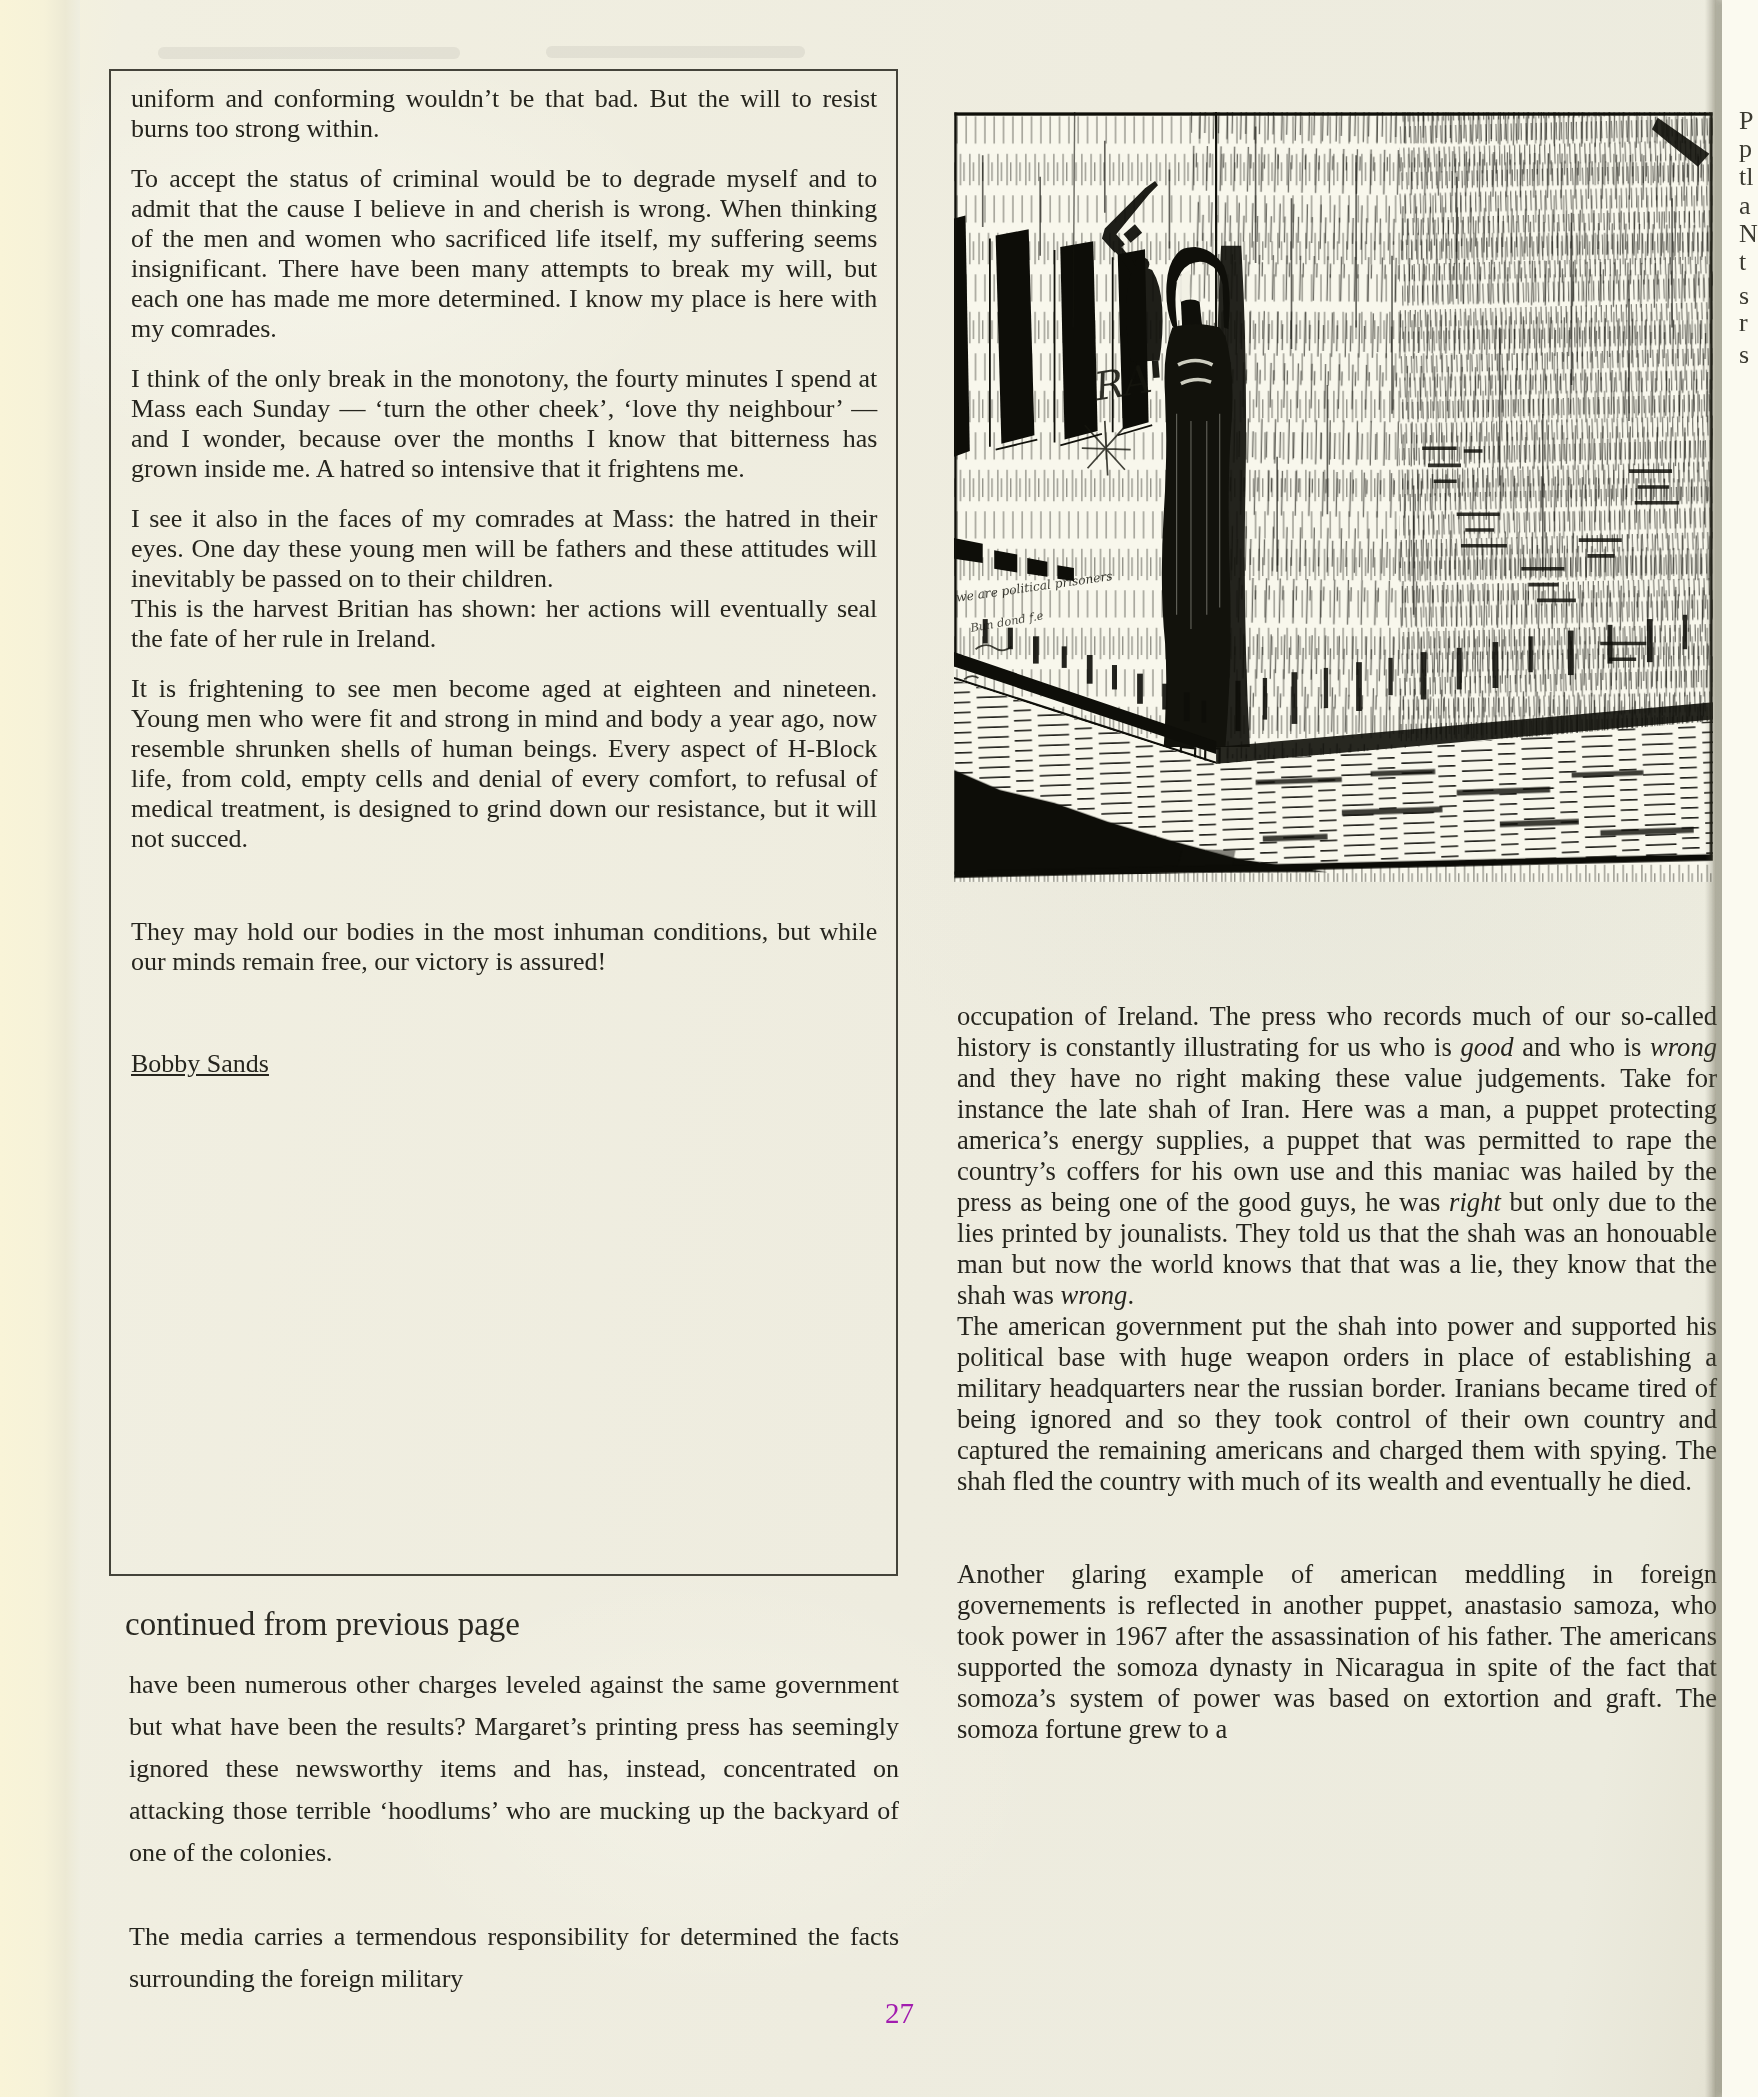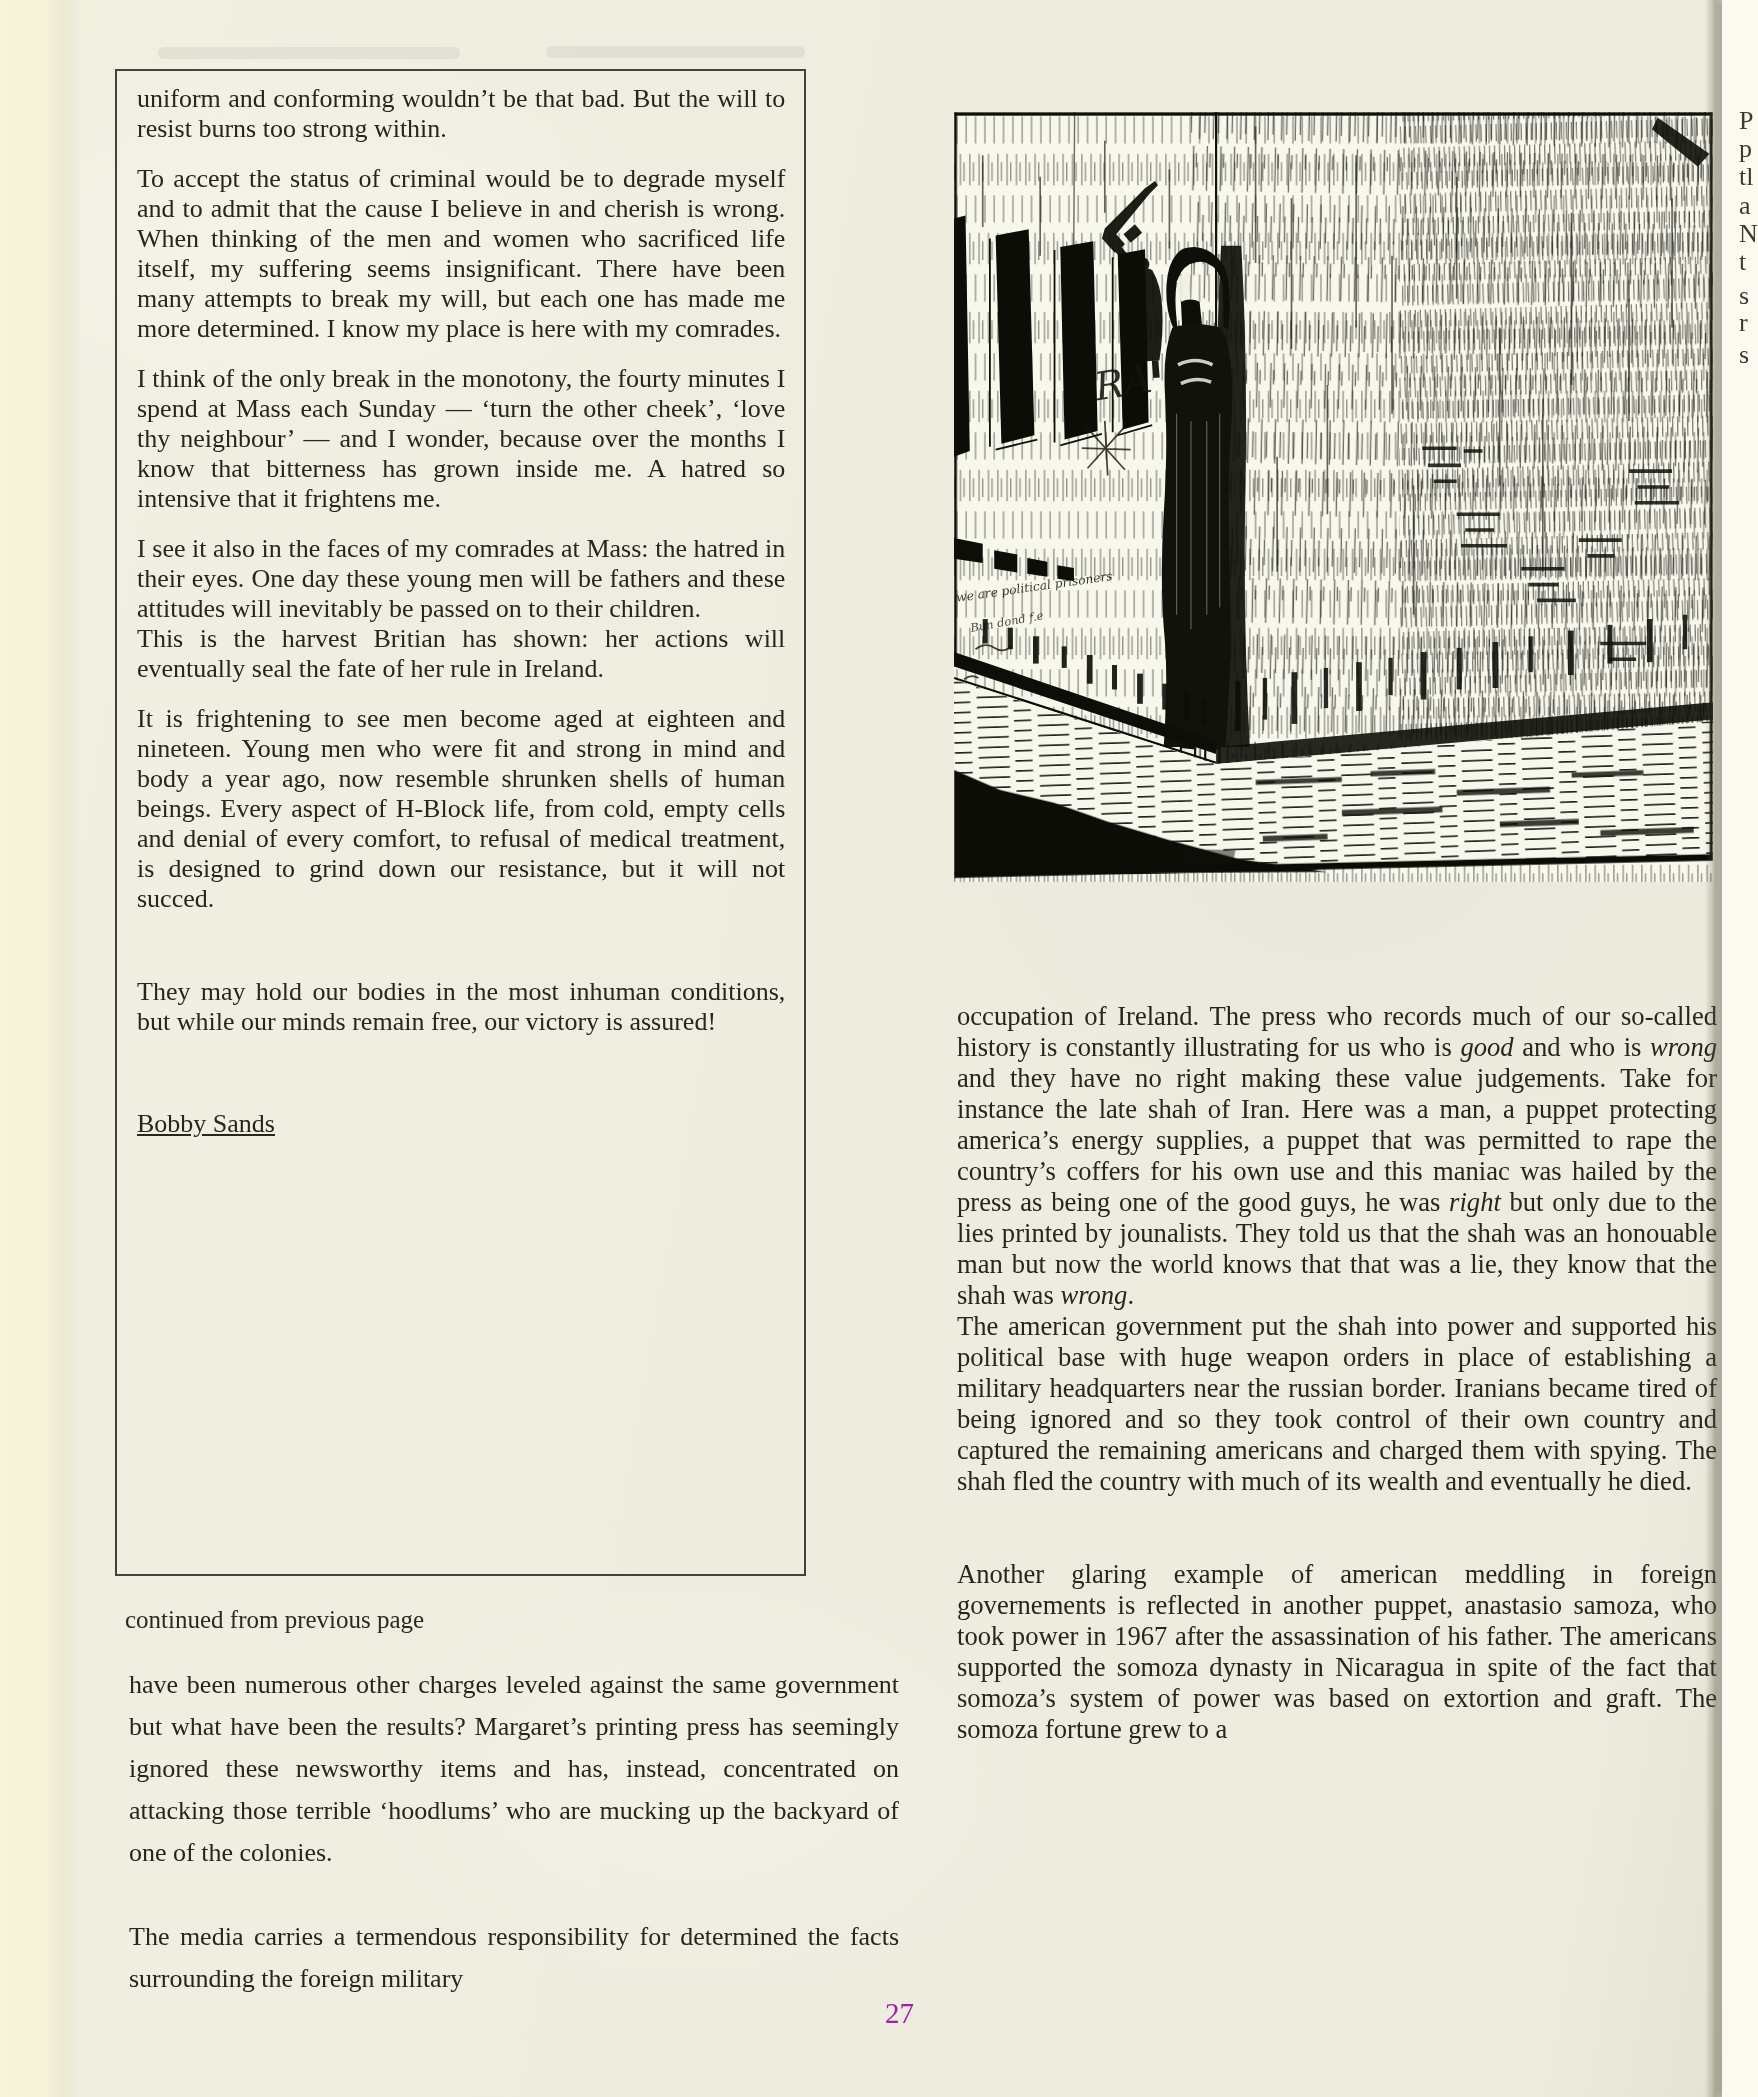--- a/index.html
+++ b/index.html
@@ -16,32 +16,32 @@
       radial-gradient(ellipse 575px 359px at 40% 85%, rgba(255,255,248,.25), transparent 60%);}
   .left-edge{position:absolute;left:0;top:0;width:80px;height:100%;
     background:linear-gradient(to right,#f9f4d8 0%,#f6f2d9 55%,#ece9d4 82%,#efeee0 100%);}
   .gutter-shadow{position:absolute;right:34px;top:0;width:18.7px;height:100%;
     background:linear-gradient(to right,rgba(92,90,72,0),rgba(92,90,72,.38) 55%,rgba(92,90,72,.1));}
   .next-page{position:absolute;right:0;top:0;width:36px;height:100%;overflow:hidden;
     background:#fbfaf0;box-shadow:-3.6px 0 5.7px rgba(70,68,50,.28);}
   .next-page span{position:absolute;left:17px;font-size:26px;color:#3c3b32;line-height:1;}
 
   
-  .sands-box{position:absolute;left:115px;top:69px;width:691px;height:1507px;
+  .sands-box{position:absolute;left:109px;top:69px;width:789px;height:1507px;
     border:2.2px solid #44433a;box-sizing:border-box;padding:13px 18.7px 0 20px;}
   .sands-box p{margin:0;font-size:26px;line-height:30px;text-align:justify;}
   .sands-box p + p{margin-top:20px;}
   .sands-box p.nogap{margin-top:0;}
   .sands-box p.bigGap1{}
   .sands-box p.bigGap2{margin-top:63px;}
   .signature{margin-top:72px !important;text-align:center;text-decoration:underline;}
   .footnote{margin-top:72px !important;font-size:22px !important;line-height:28px !important;}
   .it{font-style:italic;}
 
-  .continued-note{position:absolute;left:125px;top:1606px;font-size:25px;color:#2a2922;}
+  .continued-note{position:absolute;left:125px;top:1606px;font-size:33px;color:#2a2922;}
   .left-cont{position:absolute;left:129px;top:1664px;width:770px;}
   .left-cont p{margin:0;font-size:26px;line-height:42px;text-align:justify;}
   .left-cont p + p{margin-top:42px;}
 
   .right-col{position:absolute;left:957px;top:1001px;width:760px;}
   .right-col p{margin:0;font-size:26.6px;line-height:31px;text-align:justify;}
   .right-col p.gap{margin-top:62px;}
 
   .illustration{position:absolute;left:954px;top:112px;width:759px;height:770px;}
   .illustration svg{display:block;width:100%;height:100%;}

